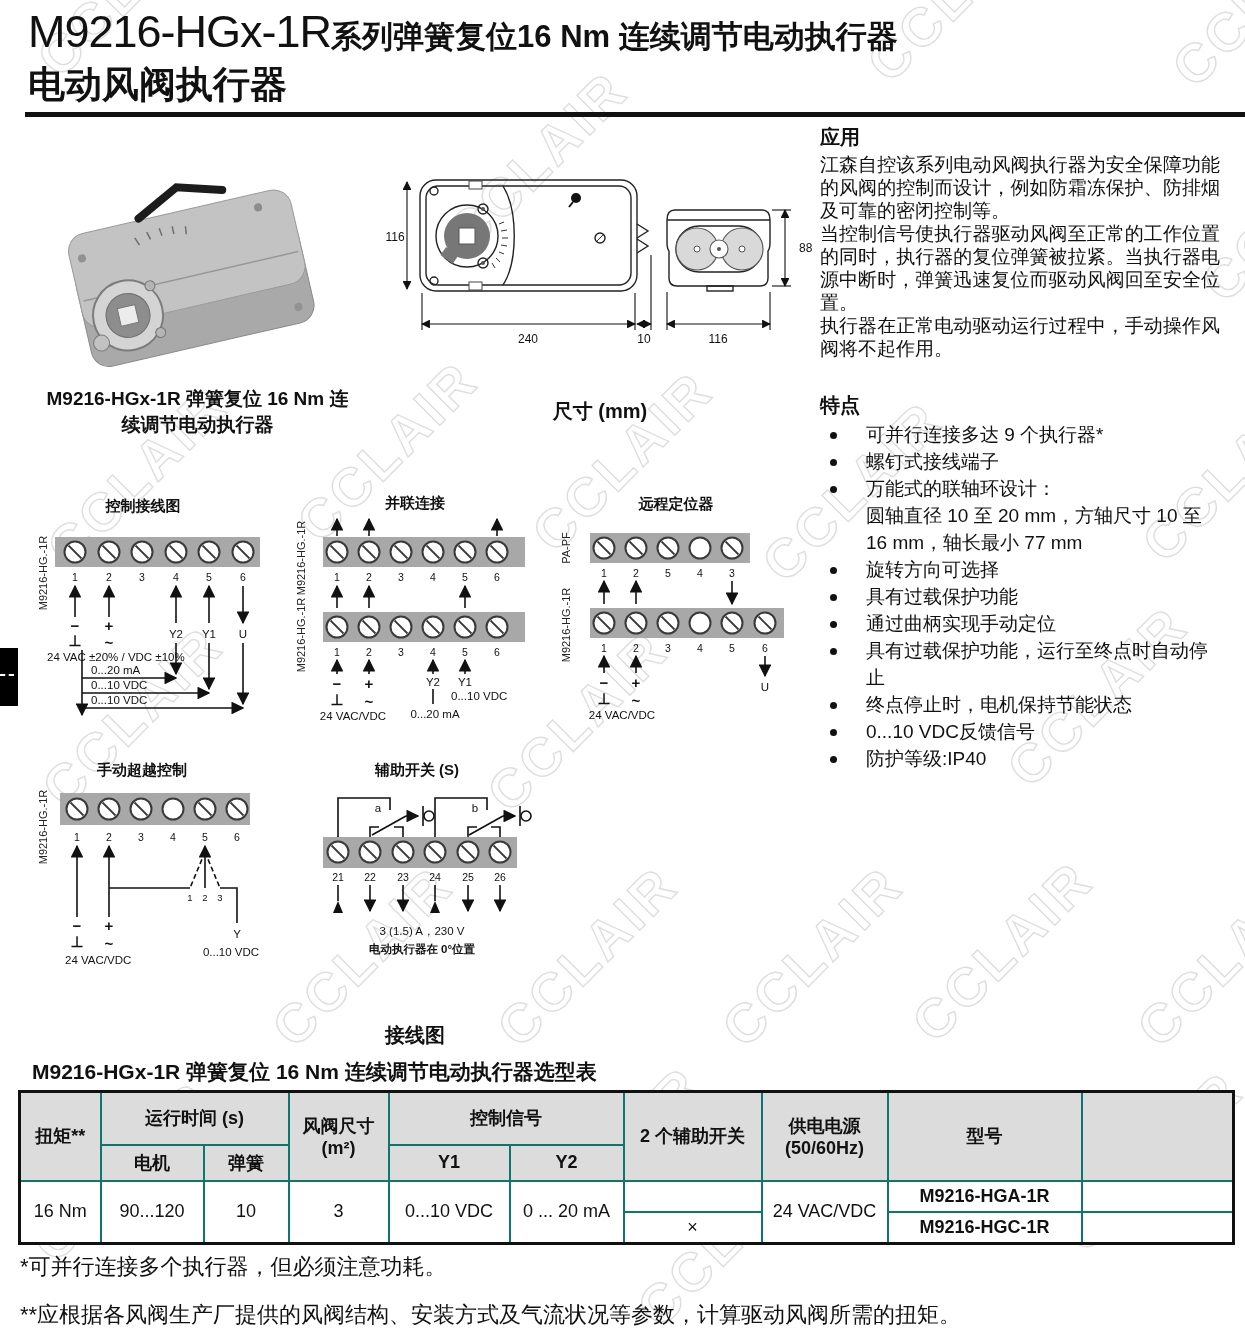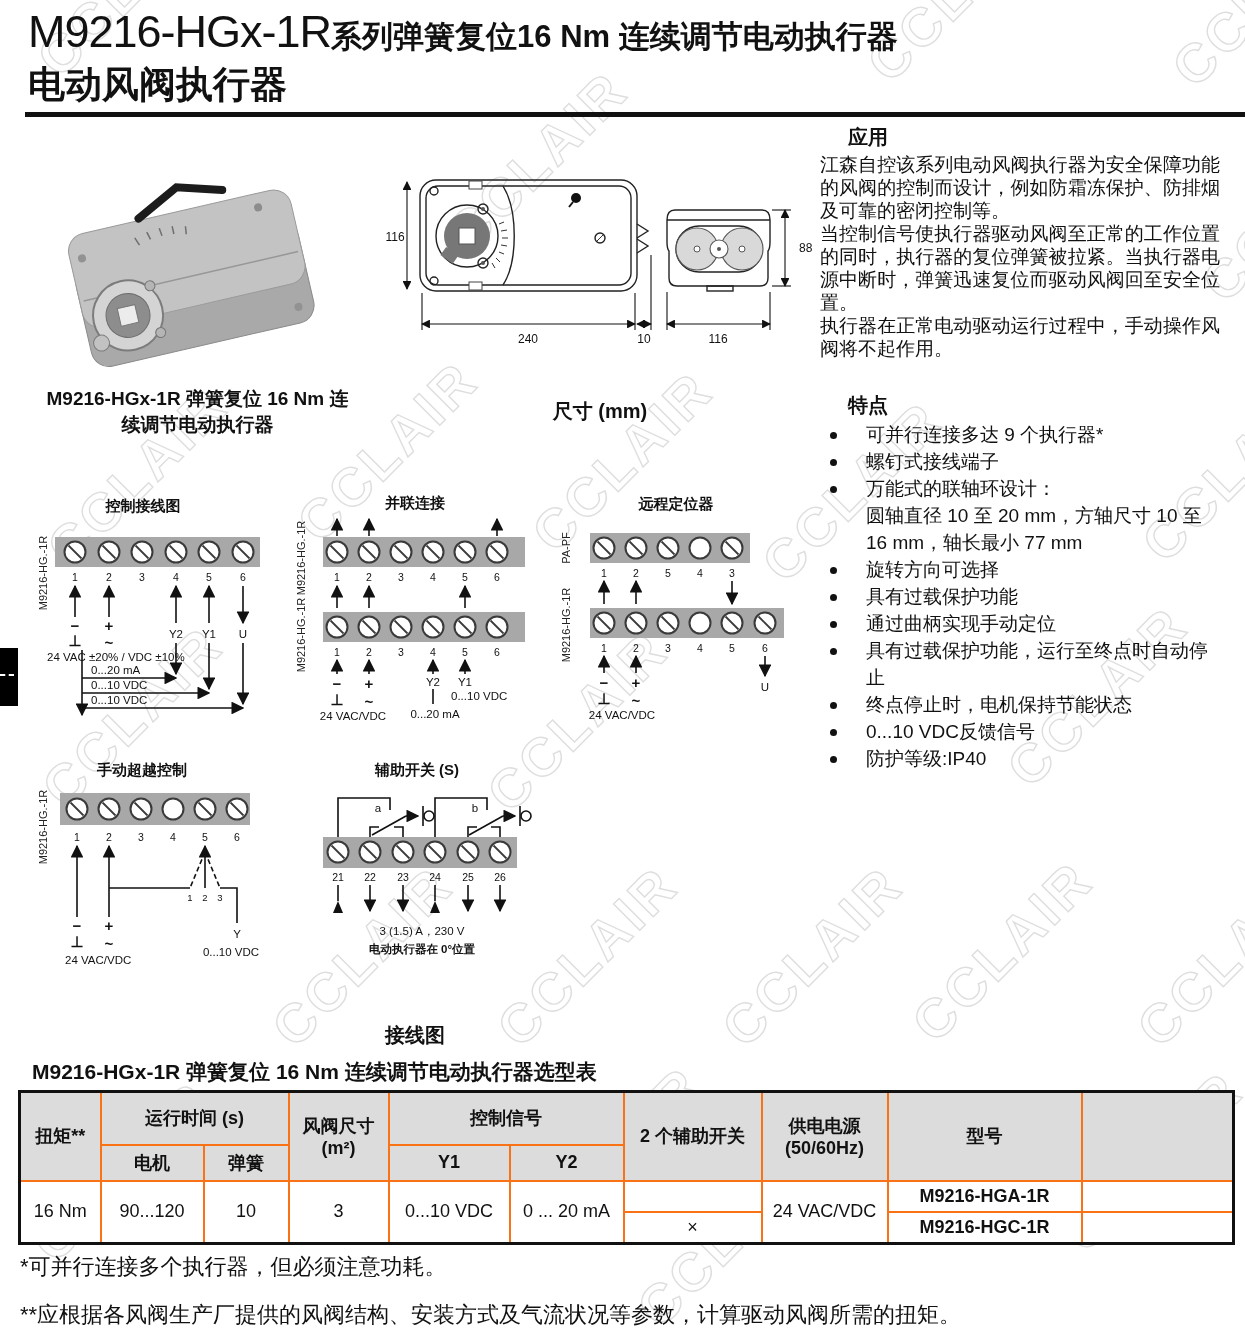--- a/index.html
+++ b/index.html
@@ -19,21 +19,21 @@
   .h1 { left:28px; top:6px; white-space:nowrap; }
   .h1 .model { font-size:45px; font-weight:normal; letter-spacing:-1px; }
   .h1 .suffix { font-size:31px; font-weight:bold; }
   .h2 { left:28px; top:60px; font-size:37px; font-weight:bold; }
   .rule { left:25px; top:112px; width:1220px; height:5px; background:#111; }
 
   .caption { font-weight:bold; font-size:19px; text-align:center; }
 
   
   .appblock { left:820px; top:124px; width:400px; }
-  .appblock h3, .featblock h3 { font-size:20px; font-weight:bold; margin-bottom:2px;margin-left:28px; }
+  .appblock h3, .featblock h3 { font-size:20px; font-weight:bold; margin-bottom:2px; }
   .appblock p { font-size:19px; line-height:23px; text-align:justify; }
   .featblock { left:820px; top:392px; width:404px; }
   .featblock ul { list-style:none; width:404px; }
   .featblock li { position:relative; padding-left:46px; font-size:19px; line-height:27px; }
   .featblock li .dot { position:absolute; left:10px; top:11px; width:7px; height:7px;
                        border-radius:50%; background:#111; }
   .featblock li .ftext { white-space:pre-line; }
 
   
   .tab { left:0; top:648px; width:18px; height:58px; background:#000; }
@@ -52,21 +52,21 @@
   .wire   { stroke:#111; stroke-width:1.6; fill:none; }
   .wired  { stroke:#111; stroke-width:1.6; fill:none; stroke-dasharray:5 3; }
   .draw   { stroke:#222; fill:none; stroke-width:1.4; }
   .dim    { stroke:#111; stroke-width:1.1; fill:none; }
   .dimt   { font-size:12px; text-anchor:middle; }
 
   
   .tbl-title { left:32px; top:1058px; font-size:21px; font-weight:bold; }
   table.sel { position:absolute; left:18px; top:1090px; border-collapse:collapse;
               border:3px solid #111; background:#fff; table-layout:fixed; }
-  table.sel th, table.sel td { border:2px solid #f97316; text-align:center;
+  table.sel th, table.sel td { border:2px solid #0f766e; text-align:center;
               font-size:18px; padding:0 2px; overflow:hidden; }
   table.sel th { background:#dcdcdc; font-weight:bold; }
   table.sel td { background:#fff; }
   .modelcell { font-weight:bold; }
   .fn { left:20px; font-size:22px; }
 </style>
 </head>
 <body>
 
 <svg width="0" height="0" style="position:absolute" aria-hidden="true">

